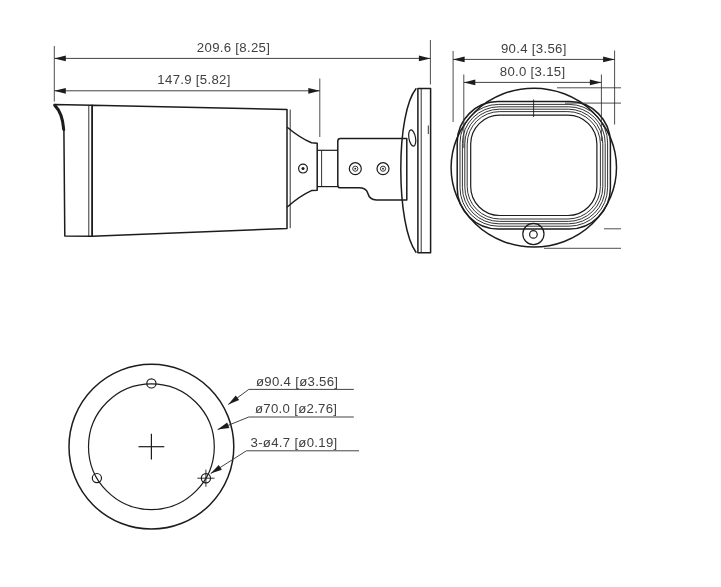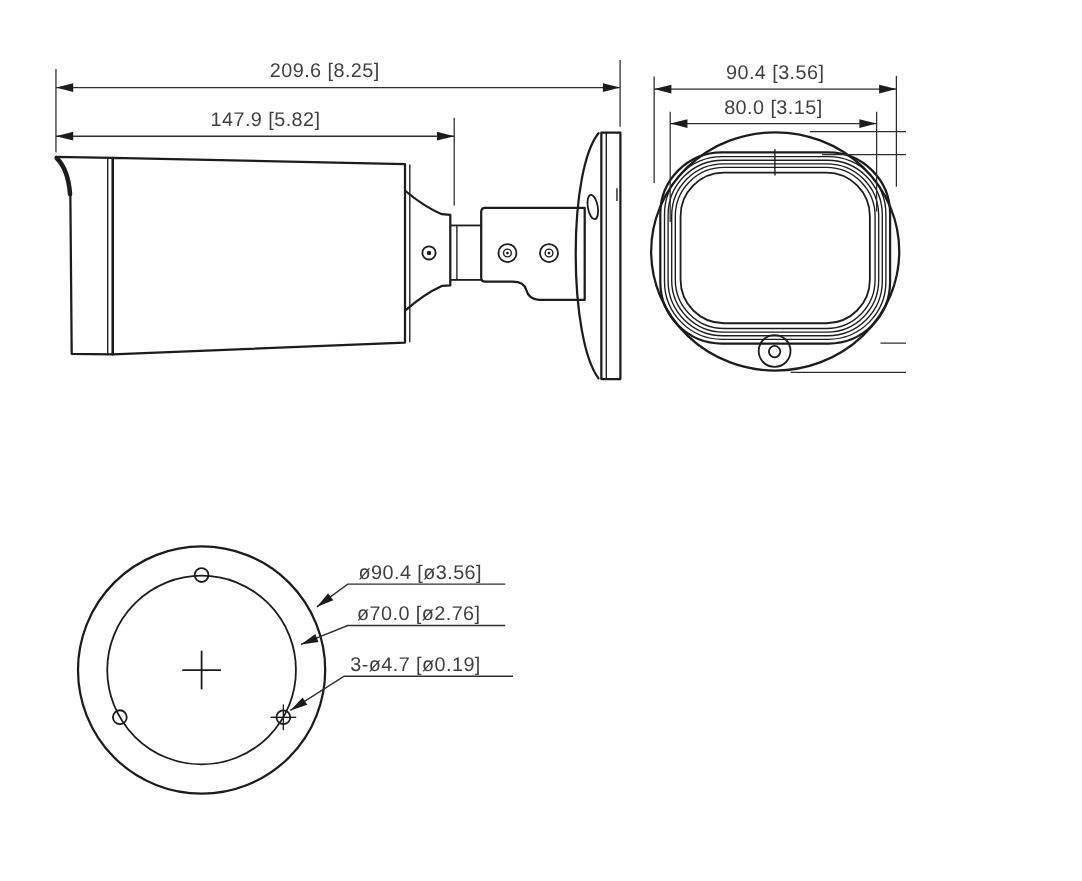--- a/index.html
+++ b/index.html
@@ -2,20 +2,21 @@
 <html><head>
 <meta charset="utf-8">
 <style>
   html,body{margin:0;padding:0;background:#ffffff;}
   .page{
     position:relative;
     width:604px;height:587px;
     background:#ffffff;
     font-family:"Liberation Sans", sans-serif;
     overflow:hidden;
+    margin-left:17px;
   }
   svg{display:block;}
   .outline{stroke:#1c1c1c;stroke-width:1.5;fill:none;stroke-linejoin:round;stroke-linecap:round;}
   .thin{stroke:#1c1c1c;stroke-width:0.9;fill:none;}
   .mid{stroke:#1c1c1c;stroke-width:1.2;fill:none;}
   .thick{stroke:#1c1c1c;stroke-width:3;fill:none;stroke-linecap:round;}
   .dim{stroke:#2e2e2e;stroke-width:0.9;fill:none;}
   .ext{stroke:#2e2e2e;stroke-width:0.85;fill:none;}
   .dimtext{
     font-family:"Liberation Sans", sans-serif;

